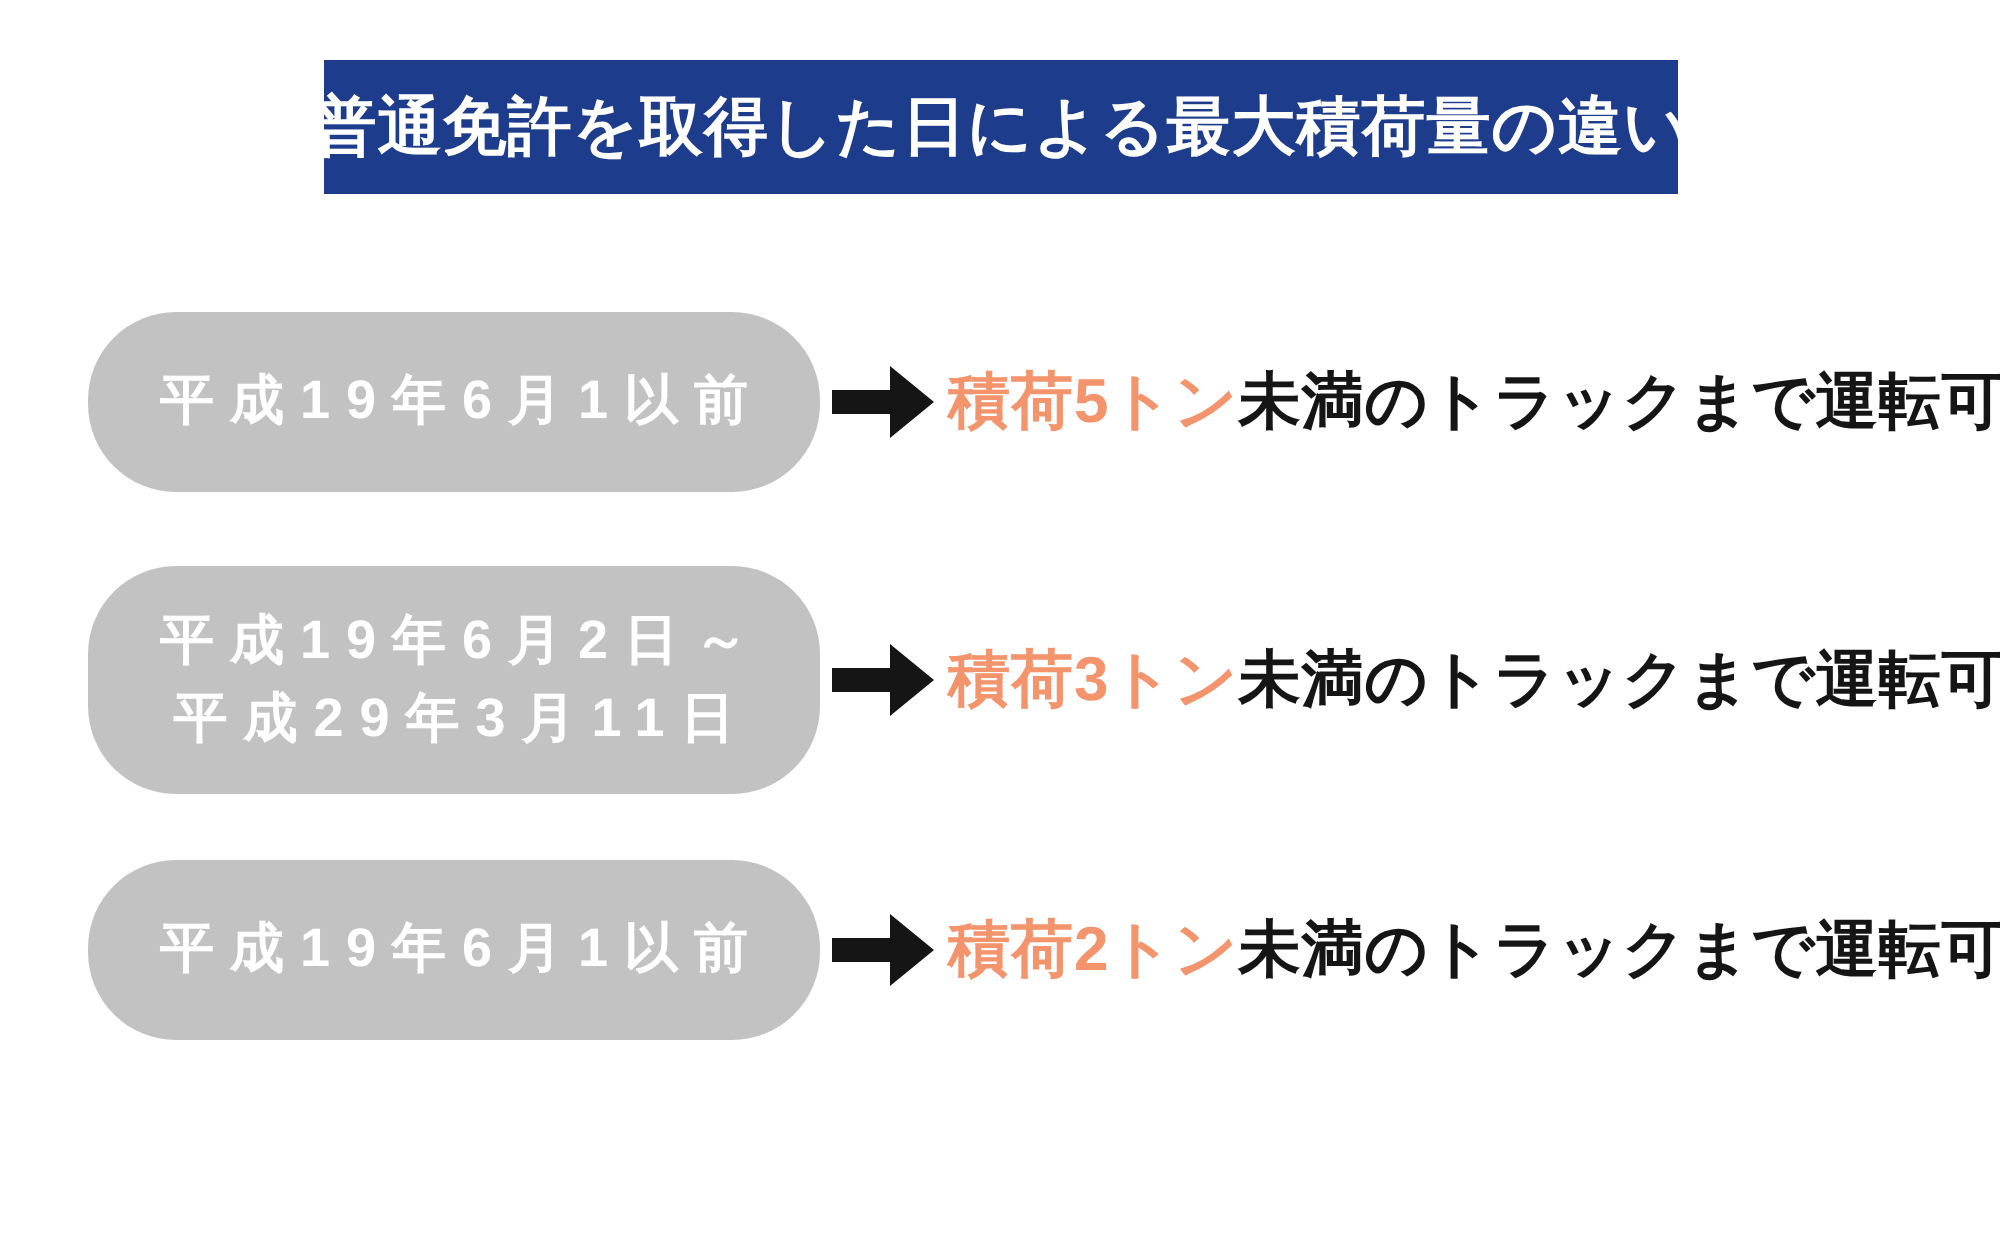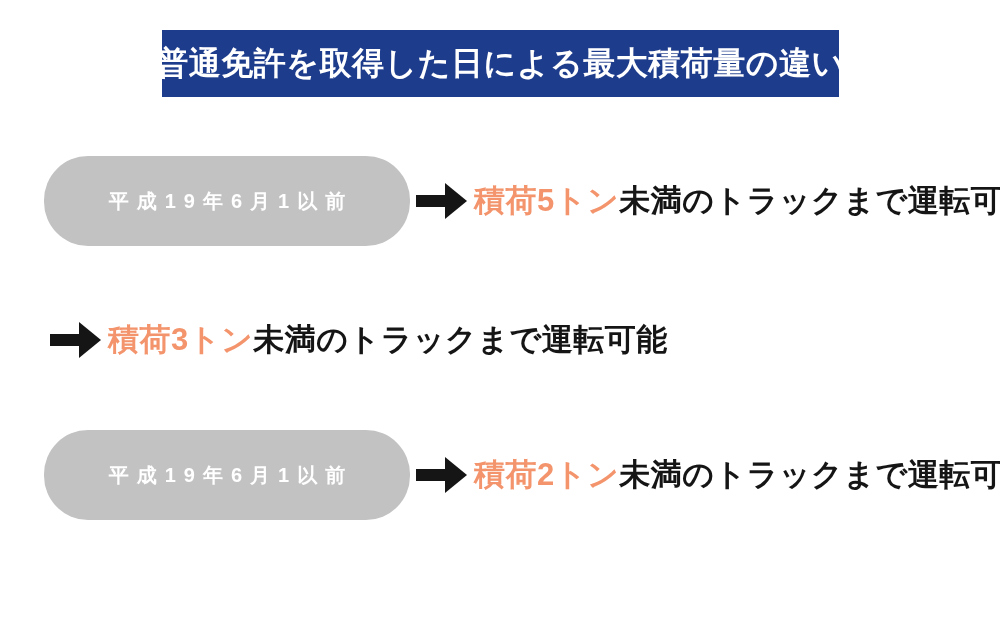--- a/index.html
+++ b/index.html
@@ -45,21 +45,21 @@
     background:var(--pill-bg,#c2c2c2);
     border-radius:44px;
     display:flex;
     flex-direction:column;
     justify-content:center;
     align-items:center;
     box-sizing:border-box;
   }
   .pill-line{
     color:#ffffff;
-    font-size:20px;
+    font-size:27px;
     font-weight:bold;
     letter-spacing:8px;
     text-indent:8px;
     line-height:1.45;
     white-space:nowrap;
     text-align:center;
   }
   .pill-line:empty{display:none;}
   .arrow{
     flex:0 0 auto;
@@ -94,20 +94,24 @@
     <svg class="arrow" width="52" height="38" viewBox="0 0 52 38" aria-hidden="true">
       <rect x="0" y="13" width="31" height="12" fill="currentColor"></rect>
       <polygon points="29,1 51,19 29,37" fill="currentColor"></polygon>
     </svg>
     <div class="row-text">
       <span class="hl">積荷5トン</span><span>未満のトラックまで運転可能</span>
     </div>
   </div>
 
   <div class="row row-2">
+    <div class="pill">
+      <div class="pill-line">平成19年6月2日～</div>
+      <div class="pill-line">平成29年3月11日</div>
+    </div>
     <svg class="arrow" width="52" height="38" viewBox="0 0 52 38" aria-hidden="true">
       <rect x="0" y="13" width="31" height="12" fill="currentColor"></rect>
       <polygon points="29,1 51,19 29,37" fill="currentColor"></polygon>
     </svg>
     <div class="row-text">
       <span class="hl">積荷3トン</span><span>未満のトラックまで運転可能</span>
     </div>
   </div>
 
   <div class="row row-3">

